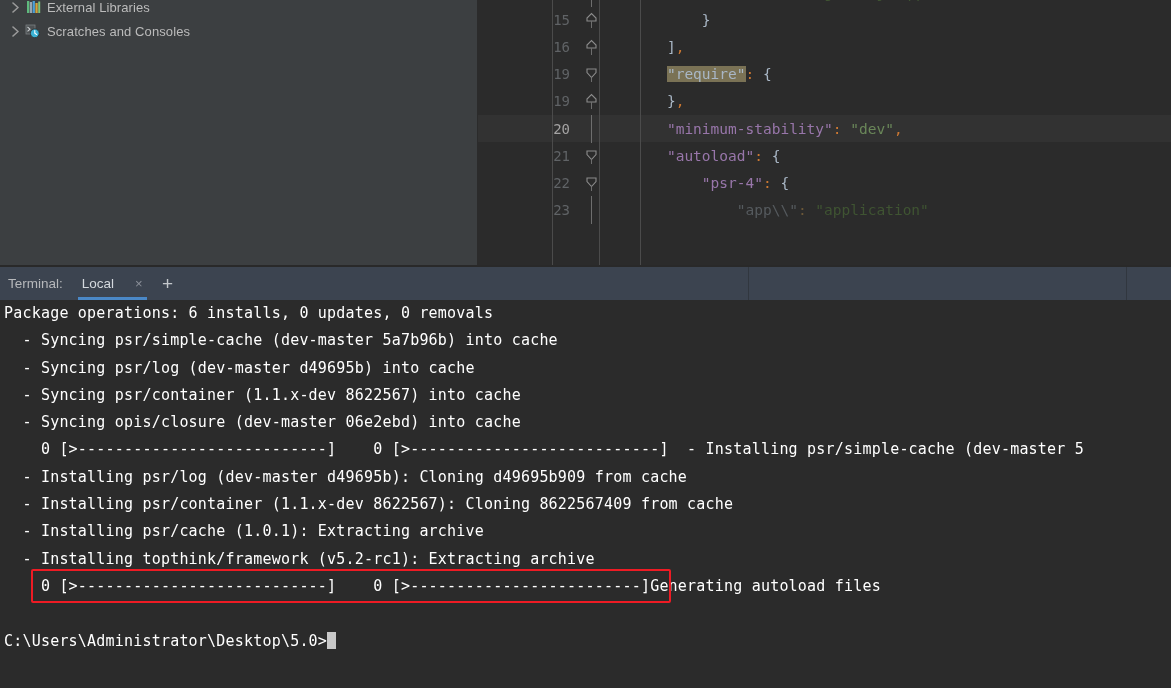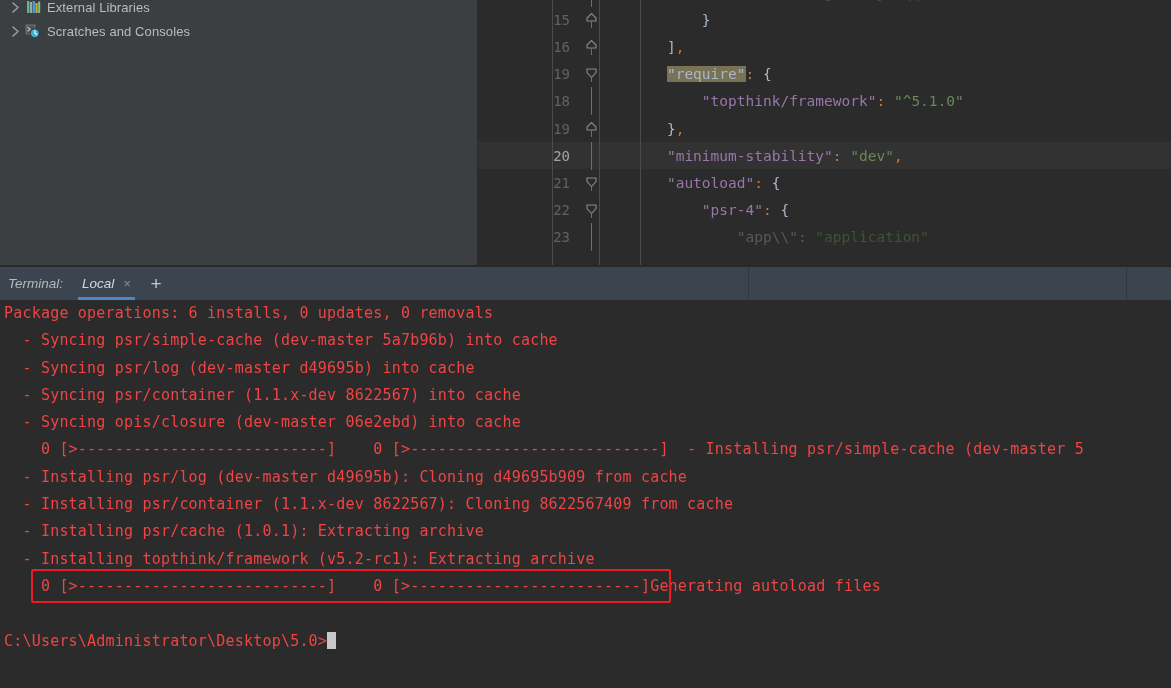--- a/index.html
+++ b/index.html
@@ -93,32 +93,32 @@
     position: absolute; left: 0; top: 265px; width: 1171px; height: 423px;
     background: #2b2b2b;
   }
   .tp-topline {
     position: absolute; left: 0; top: 0; width: 1171px; height: 2px;
     background: #292929;
   }
   .tab-bar {
     position: absolute; left: 0; top: 2px; width: 1171px; height: 33px;
     background: #3c4450;
-    display: flex; align-items: stretch; font-style: italic;
+    display: flex; align-items: stretch;
   }
   .tab-bar-sep {
     position: absolute; top: 2px; width: 1px; height: 33px; background: #31373f;
   }
   .term-label {
     display: flex; align-items: center;
     padding: 0 9px 0 8px;
     color: #b6b8bb; font-size: 13.5px;
   }
   .term-tab {
-    display: flex; align-items: center; gap: 9px;
+    display: flex; align-items: center; gap: 21px;
     padding: 0 10px; position: relative; cursor: default;
   }
   .term-tab-label { color: #d4d9de; font-size: 13.5px; }
   .term-tab-underline {
     position: absolute; left: 6px; right: 6px; bottom: 0; height: 3px;
     background: #4a88c7;
   }
   .term-tab-close {
     color: #8b9099; font-size: 13px; line-height: 1;
     display: flex; align-items: center;
@@ -127,21 +127,21 @@
     display: flex; align-items: center; justify-content: center;
     width: 30px; color: #c3c7cb; font-size: 19px; font-weight: 300;
   }
 
   
   .term-body {
     position: absolute; left: 0; top: 35px; width: 1171px; height: 388px;
     background: #2b2b2b; overflow: hidden;
     font-family: "DejaVu Sans Mono", "Liberation Mono", monospace;
     font-size: 15px;
-    color: #ef4444;
+    color: #ffffff;
   }
   .term-line {
     height: 27.3px; line-height: 27.3px;
     white-space: pre; padding-left: 4px;
     letter-spacing: 0.2px;
   }
   .term-spacer { height: 27.3px; }
   .cursor-block {
     display: inline-block; width: 9px; height: 17px;
     background: #c8c8c8; vertical-align: -3px;
@@ -215,23 +215,20 @@
                 <line x1="6.5" y1="9" x2="6.5" y2="16" stroke="#6e6e6e" stroke-width="1"></line>
               </svg></div><div class="code-text"><span class="tok-punc">        }</span></div></div>
           <div class="code-line"><div class="ln">16</div><div class="fold"><svg width="13" height="16" viewBox="0 0 13 16">
                 <path d="M2 9 h9 v-3 l-4.5 -4.5 l-4.5 4.5 z" fill="none" stroke="#8c8c8c" stroke-width="1.1"></path>
                 <line x1="6.5" y1="9" x2="6.5" y2="16" stroke="#6e6e6e" stroke-width="1"></line>
               </svg></div><div class="code-text"><span class="tok-punc">    ]</span><span class="tok-comma">,</span></div></div>
           <div class="code-line"><div class="ln">19</div><div class="fold"><svg width="13" height="16" viewBox="0 0 13 16">
                 <path d="M2 3 h9 v3.5 l-4.5 5 l-4.5 -5 z" fill="none" stroke="#8c8c8c" stroke-width="1.1"></path>
                 <line x1="6.5" y1="11.5" x2="6.5" y2="16" stroke="#6e6e6e" stroke-width="1"></line>
               </svg></div><div class="code-text"><span class="tok-punc">    </span><span class="tok-hl">"require"</span><span class="tok-comma">: </span><span class="tok-punc">{</span></div></div>
-          <div class="code-line"><div class="ln">18</div><div class="fold"><svg width="13" height="28" viewBox="0 0 13 28">
-                <line x1="6.5" y1="0" x2="6.5" y2="28" stroke="#6e6e6e" stroke-width="1"></line>
-              </svg></div><div class="code-text"><span class="tok-punc">        </span><span class="tok-key">"topthink/framework"</span><span class="tok-comma">: </span><span class="tok-str">"^5.1.0"</span></div></div>
           <div class="code-line"><div class="ln">19</div><div class="fold"><svg width="13" height="16" viewBox="0 0 13 16">
                 <path d="M2 9 h9 v-3 l-4.5 -4.5 l-4.5 4.5 z" fill="none" stroke="#8c8c8c" stroke-width="1.1"></path>
                 <line x1="6.5" y1="9" x2="6.5" y2="16" stroke="#6e6e6e" stroke-width="1"></line>
               </svg></div><div class="code-text"><span class="tok-punc">    }</span><span class="tok-comma">,</span></div></div>
           <div class="code-line current"><div class="ln">20</div><div class="fold"><svg width="13" height="28" viewBox="0 0 13 28">
                 <line x1="6.5" y1="0" x2="6.5" y2="28" stroke="#6e6e6e" stroke-width="1"></line>
               </svg></div><div class="code-text"><span class="tok-punc">    </span><span class="tok-key">"minimum-stability"</span><span class="tok-comma">: </span><span class="tok-str">"dev"</span><span class="tok-comma">,</span></div></div>
           <div class="code-line"><div class="ln">21</div><div class="fold"><svg width="13" height="16" viewBox="0 0 13 16">
                 <path d="M2 3 h9 v3.5 l-4.5 5 l-4.5 -5 z" fill="none" stroke="#8c8c8c" stroke-width="1.1"></path>
                 <line x1="6.5" y1="11.5" x2="6.5" y2="16" stroke="#6e6e6e" stroke-width="1"></line>

